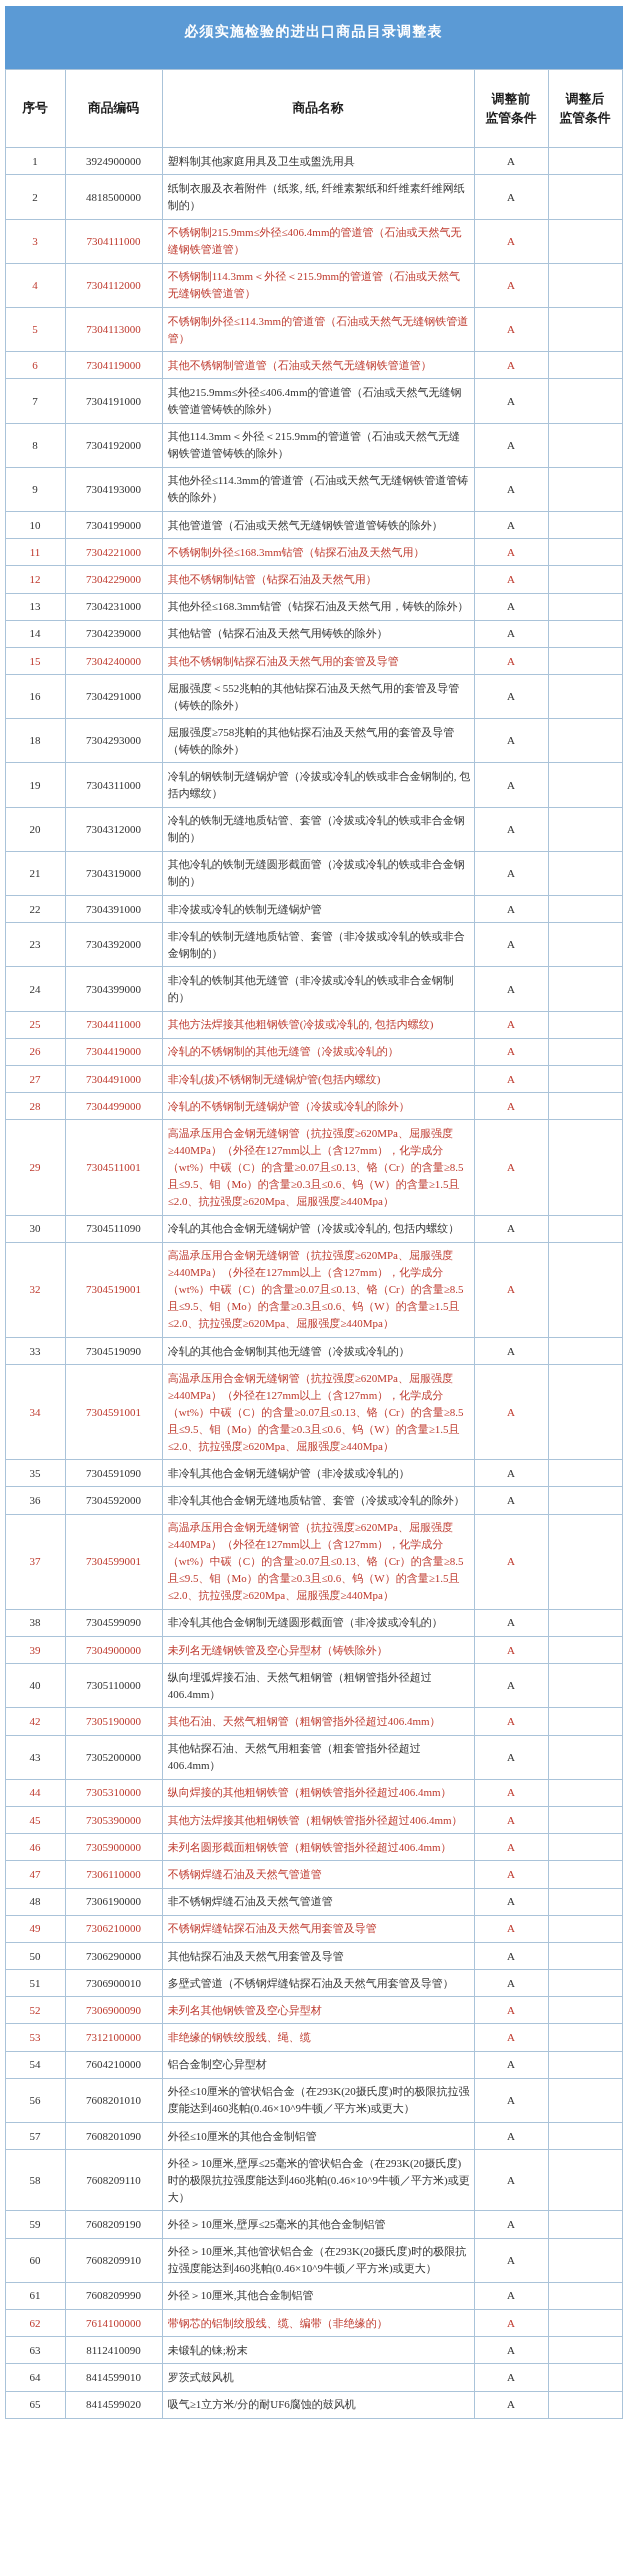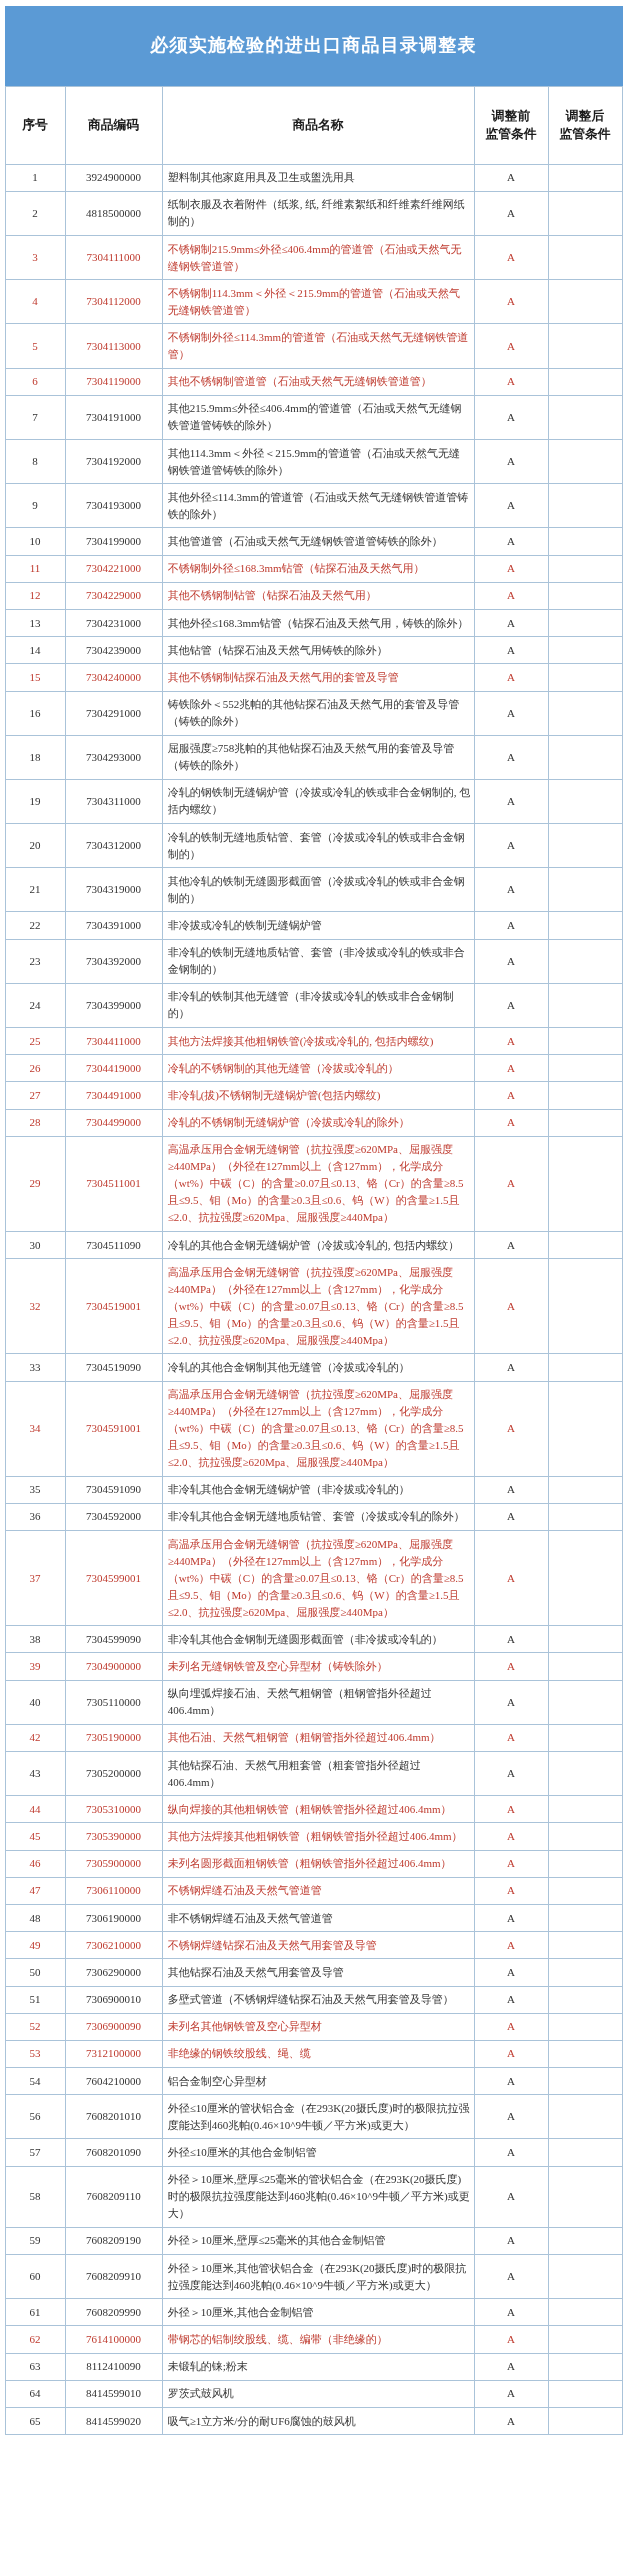--- a/index.html
+++ b/index.html
@@ -1,22 +1,22 @@
 <!DOCTYPE html>
 <html lang="zh" style="font-size:9.3px"><head>
 <meta charset="utf-8">
 <style>
   html,body{margin:0;padding:0;background:#ffffff;}
   body{width:627px;font-family:"Liberation Serif","DejaVu Serif",serif;color:#2f2f2f;}
   .page{width:618px;margin:0 auto;padding-top:5.8px;}
   .title-bar{
     background:#5b9ad5;color:#ffffff;text-align:center;
     font-family:"Liberation Sans","DejaVu Sans",sans-serif;
-    font-weight:bold;font-size:18px;letter-spacing:1.2px;
-    padding:30px 0 30px 0;line-height:1.1;
+    font-weight:bold;font-size:14px;letter-spacing:1.2px;
+    padding:18px 0 30px 0;line-height:1.1;
   }
   table{border-collapse:collapse;table-layout:fixed;width:618px;background:#fff;}
   col.c-n{width:60px}
   col.c-code{width:97px}
   col.c-name{width:312px}
   col.c-pre{width:74px}
   col.c-post{width:74px}
   th,td{border:1.2px solid #aac3d9;}
   thead th{
     font-family:"Liberation Sans","DejaVu Sans",sans-serif;
@@ -172,21 +172,21 @@
         <tr class="data-row red">
       <td class="n-cell">15</td>
       <td class="code-cell">7304240000</td>
       <td class="name-cell">其他不锈钢制钻探石油及天然气用的套管及导管</td>
       <td class="pre-cell">A</td>
       <td class="post-cell"></td>
     </tr>
         <tr class="data-row">
       <td class="n-cell">16</td>
       <td class="code-cell">7304291000</td>
-      <td class="name-cell">铸铁除外＜552兆帕的其他钻探石油及天然气用的套管及导管（铸铁的除外）</td>
+      <td class="name-cell">屈服强度＜552兆帕的其他钻探石油及天然气用的套管及导管（铸铁的除外）</td>
       <td class="pre-cell">A</td>
       <td class="post-cell"></td>
     </tr>
         <tr class="data-row">
       <td class="n-cell">18</td>
       <td class="code-cell">7304293000</td>
       <td class="name-cell">屈服强度≥758兆帕的其他钻探石油及天然气用的套管及导管（铸铁的除外）</td>
       <td class="pre-cell">A</td>
       <td class="post-cell"></td>
     </tr>

